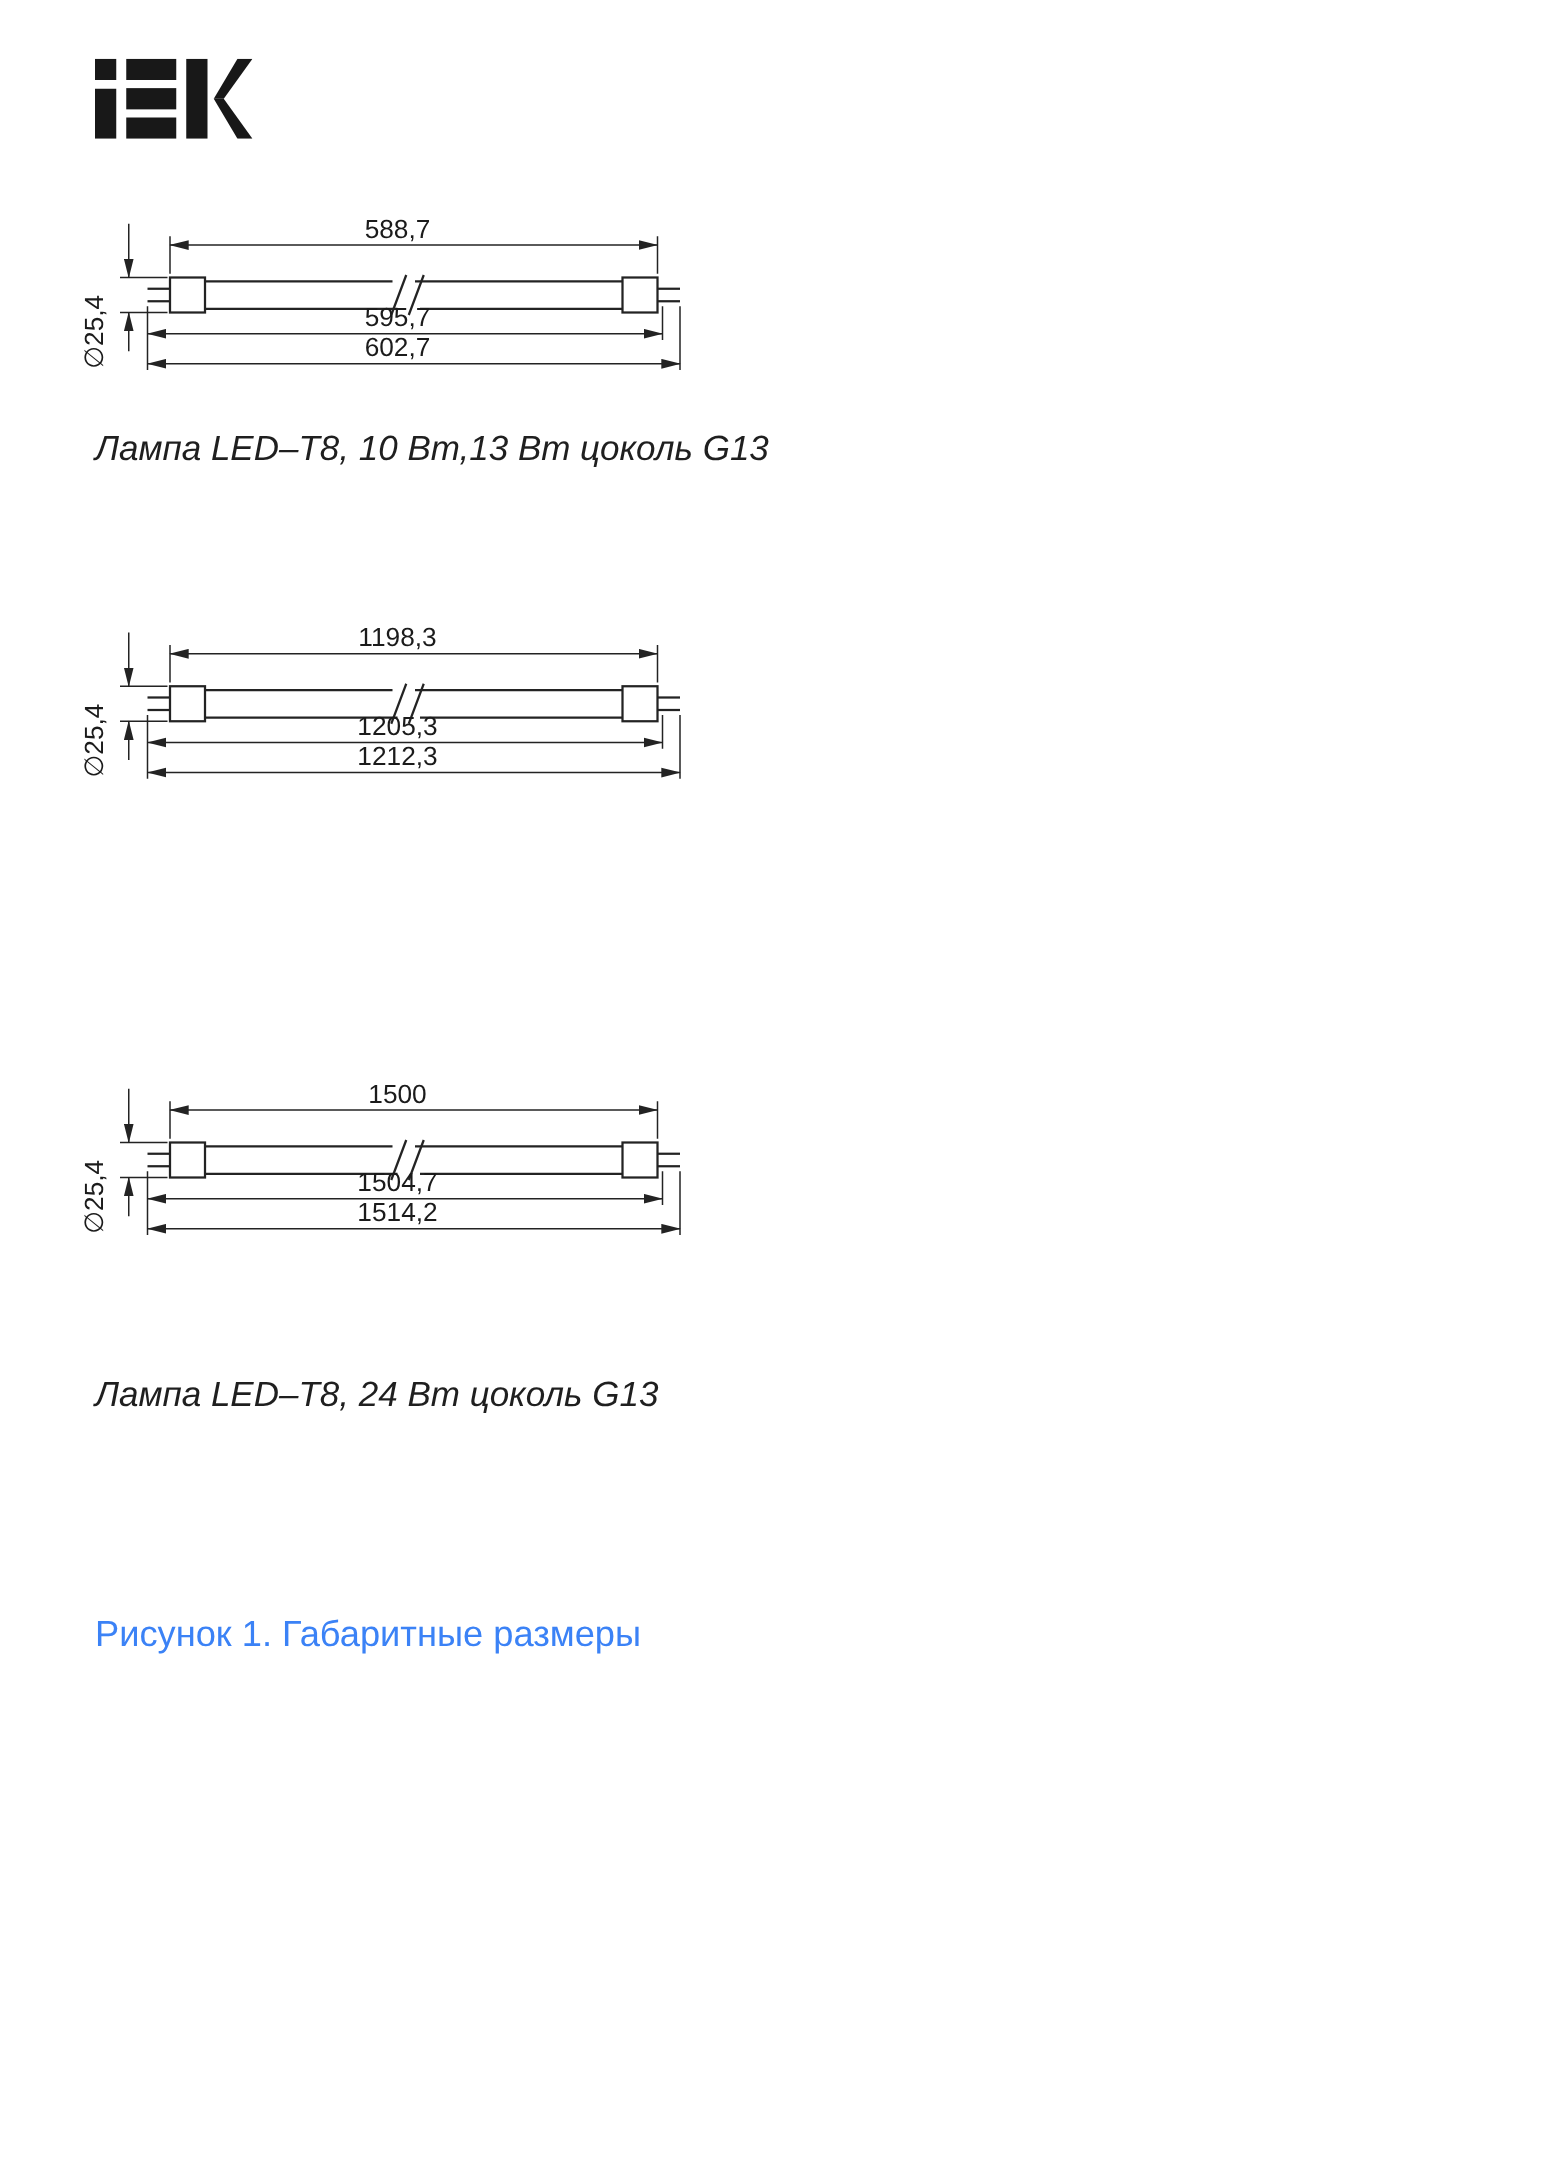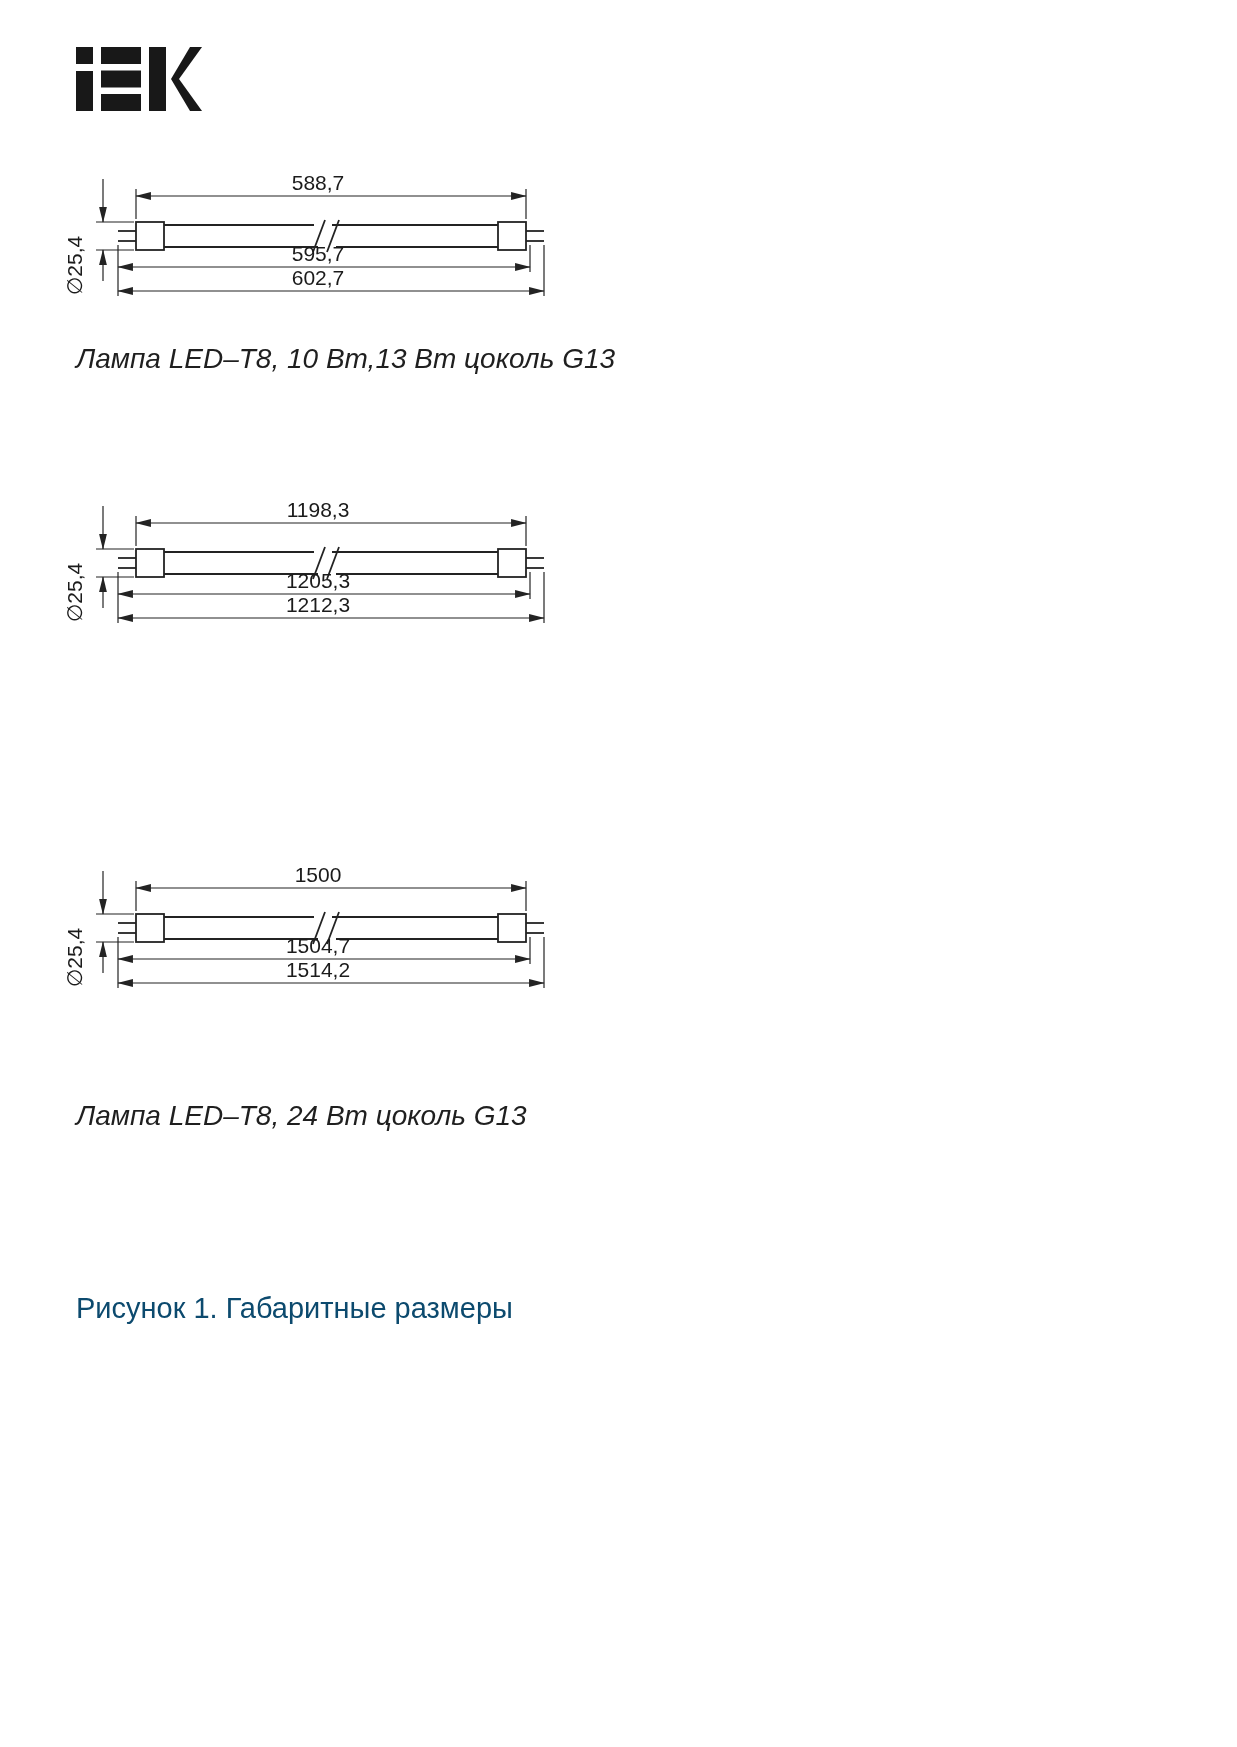--- a/index.html
+++ b/index.html
@@ -21,21 +21,21 @@
     stroke:none;
   }
   .dimtxt { text-anchor:middle; }
   .arrowhead { fill:#232323; stroke:none; }
 
   .caption {
     position:absolute; left:76px; font-size:28px; line-height:34px;
     white-space:pre-line; color:#1f1f1f;font-style:italic;
   }
   #c1 { top:342px; } #c2 { top:691px; } #c3 { top:1057px;margin-top:42px; }
-  .figcaption { position:absolute; left:76px; top:1292px; font-size:29px; color:#0c4a6e; }
+  .figcaption { position:absolute; left:76px; top:1292px; font-size:29px; color:#3b82f6; }
 </style>
 </head>
 <body>
 
 <div class="page">
 
   <svg class="logo" viewBox="0 0 126 64" role="img" aria-label="IEK">
     <rect class="ink" x="0" y="0" width="17" height="17"></rect>
     <rect class="ink" x="0" y="24" width="17" height="40"></rect>
     <rect class="ink" x="25" y="0" width="40" height="17"></rect>

